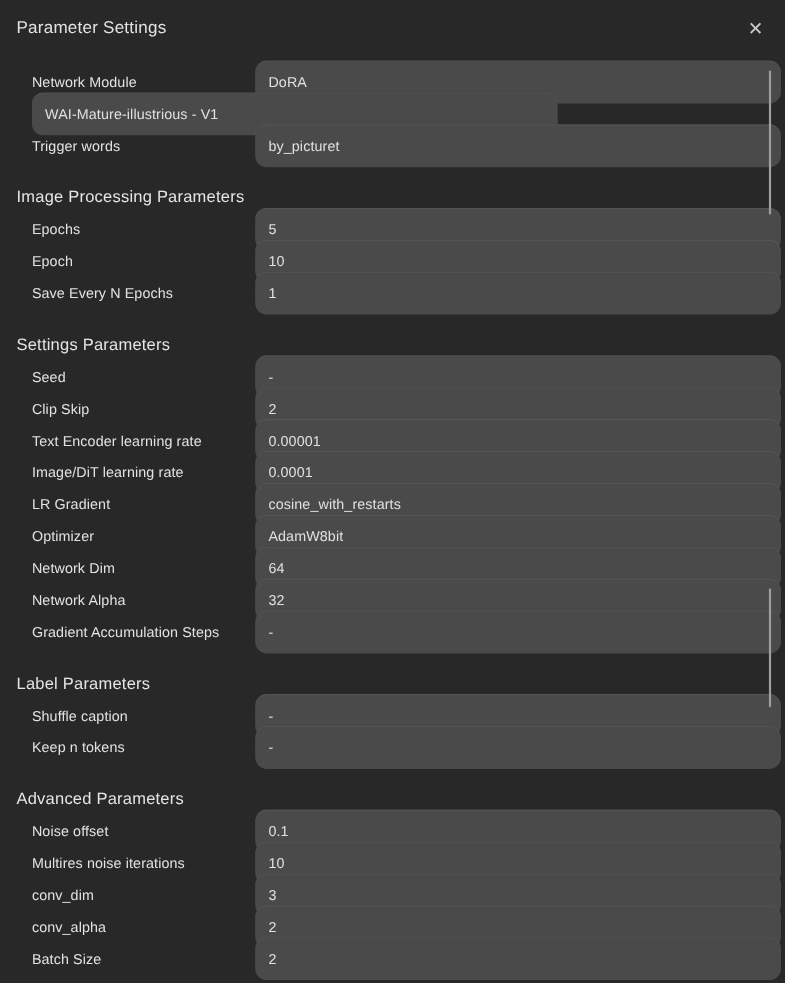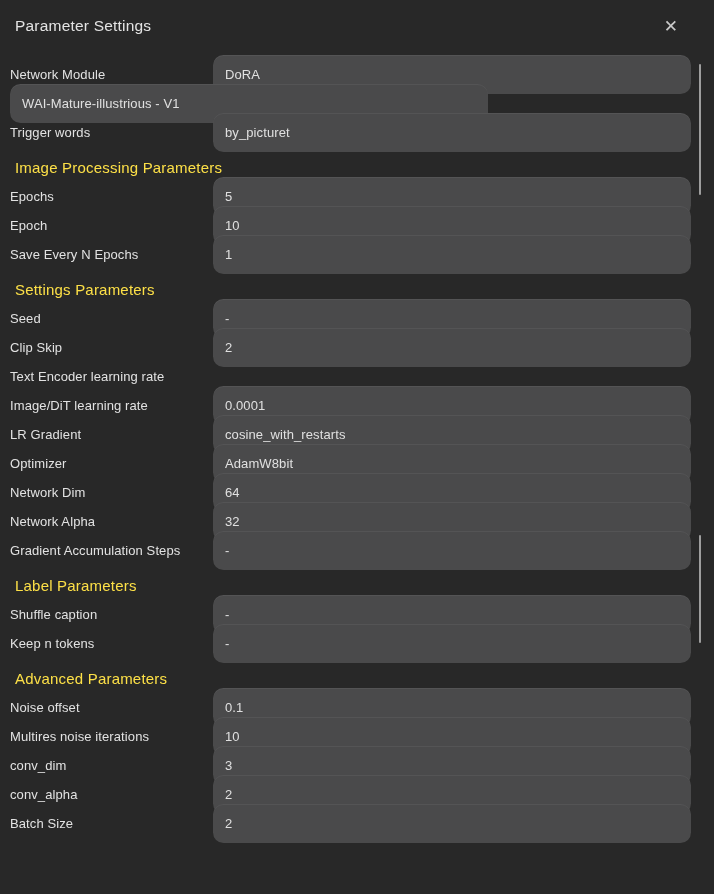--- a/index.html
+++ b/index.html
@@ -12,21 +12,21 @@
   .dialog {
     position: relative;
     width: 714px; height: 894px;
     background: #282828;
   }
   .dialog-header {
     height: 48px;
     display: flex;
     align-items: center;
     justify-content: space-between;
-    padding: 4px 34px 0 15px;
+    padding: 4px 18px 0 15px;
   }
   .dialog-title {
     font-size: 15.5px;
     font-weight: 400;
     color: #e3e3e3;
     letter-spacing: 0.2px;
   }
   .close-btn {
     color: #c9c9c9;
     font-size: 17px;
@@ -36,32 +36,32 @@
     user-select: none;
   }
   .content {
     padding: 0;
   }
   .section { display: block; }
   .section:first-child { margin-top: 12px; }
   .section-heading {
     font-size: 15px;
     font-weight: 400;
-    color: #fde047;
+    color: #e5e5e5;
     height: 29px;
     line-height: 29px;
-    margin-top: 6px;
+    margin-top: 18px;
     padding-left: 15px;
     letter-spacing: 0.2px;
   }
   .row {
     height: 29px;
     display: flex;
     align-items: center;
-    padding-left: 10px;
+    padding-left: 29px;
   }
   .row-label {
     width: 203px;
     flex: none;
     font-size: 13px;
     color: #e2e2e2;
     letter-spacing: 0.1px;
   }
   .pill {
     flex: none;
@@ -152,20 +152,23 @@
     </div>
   </div>
         <div class="row">
     <span class="row-label">Clip Skip</span>
     <div class="pill">
       <span class="pill-value">2</span>
     </div>
   </div>
         <div class="row">
     <span class="row-label">Text Encoder learning rate</span>
+    <div class="pill">
+      <span class="pill-value">0.00001</span>
+    </div>
   </div>
         <div class="row">
     <span class="row-label">Image/DiT learning rate</span>
     <div class="pill">
       <span class="pill-value">0.0001</span>
     </div>
   </div>
         <div class="row">
     <span class="row-label">LR Gradient</span>
     <div class="pill">

